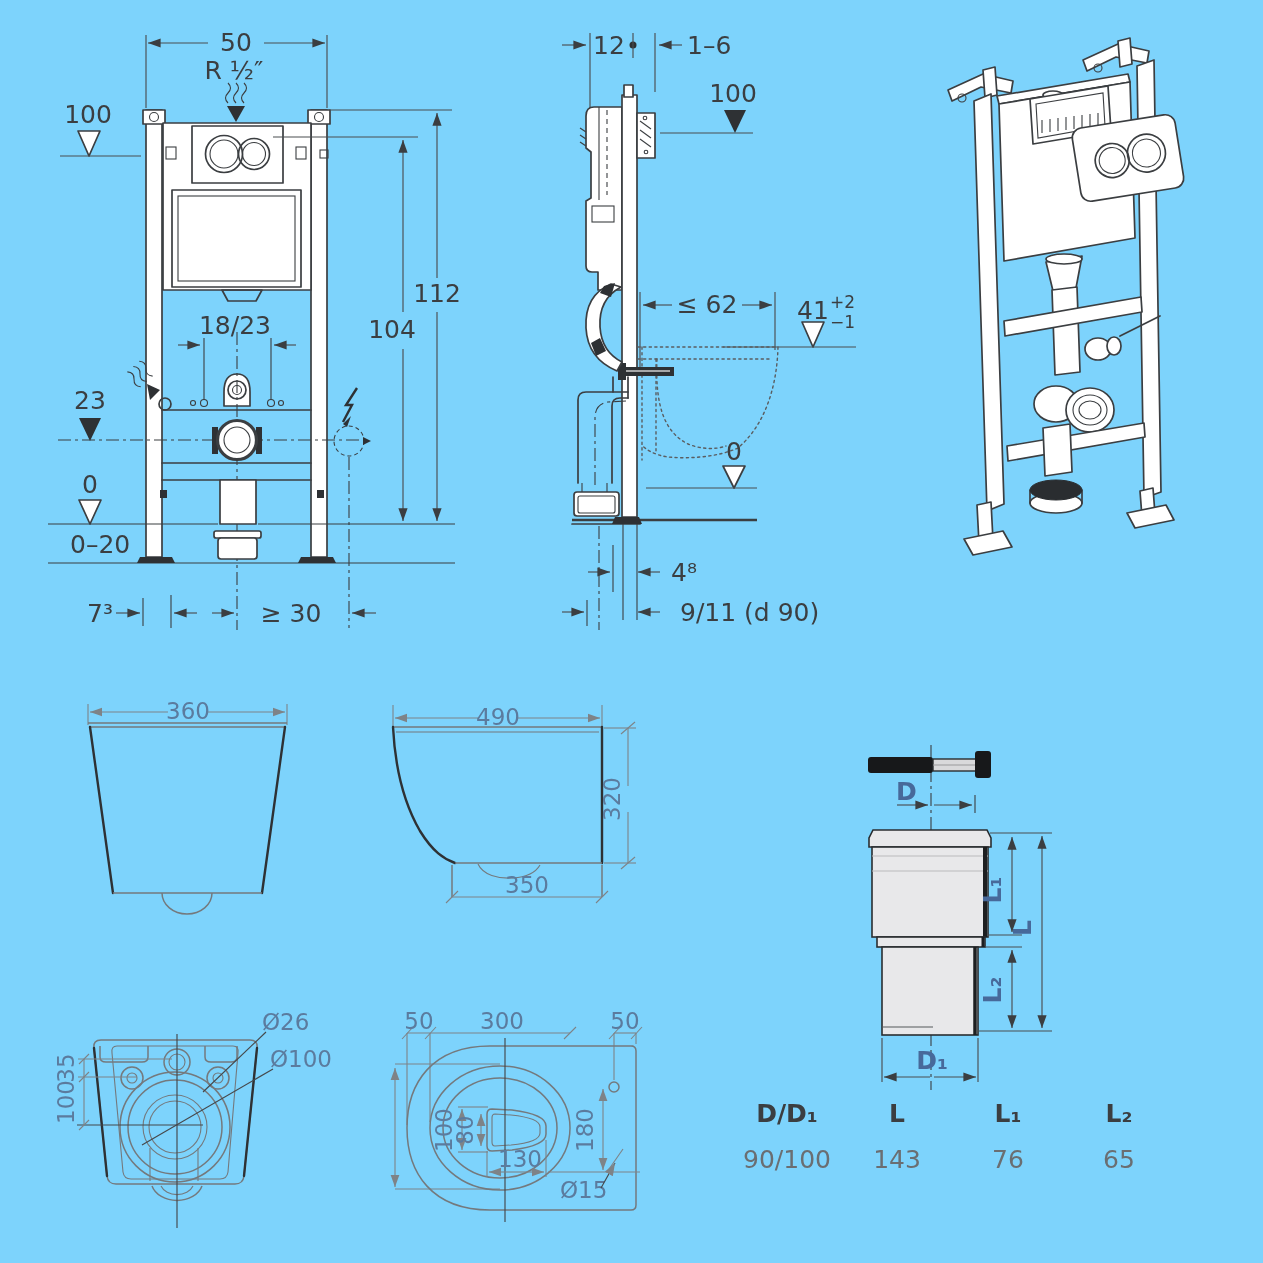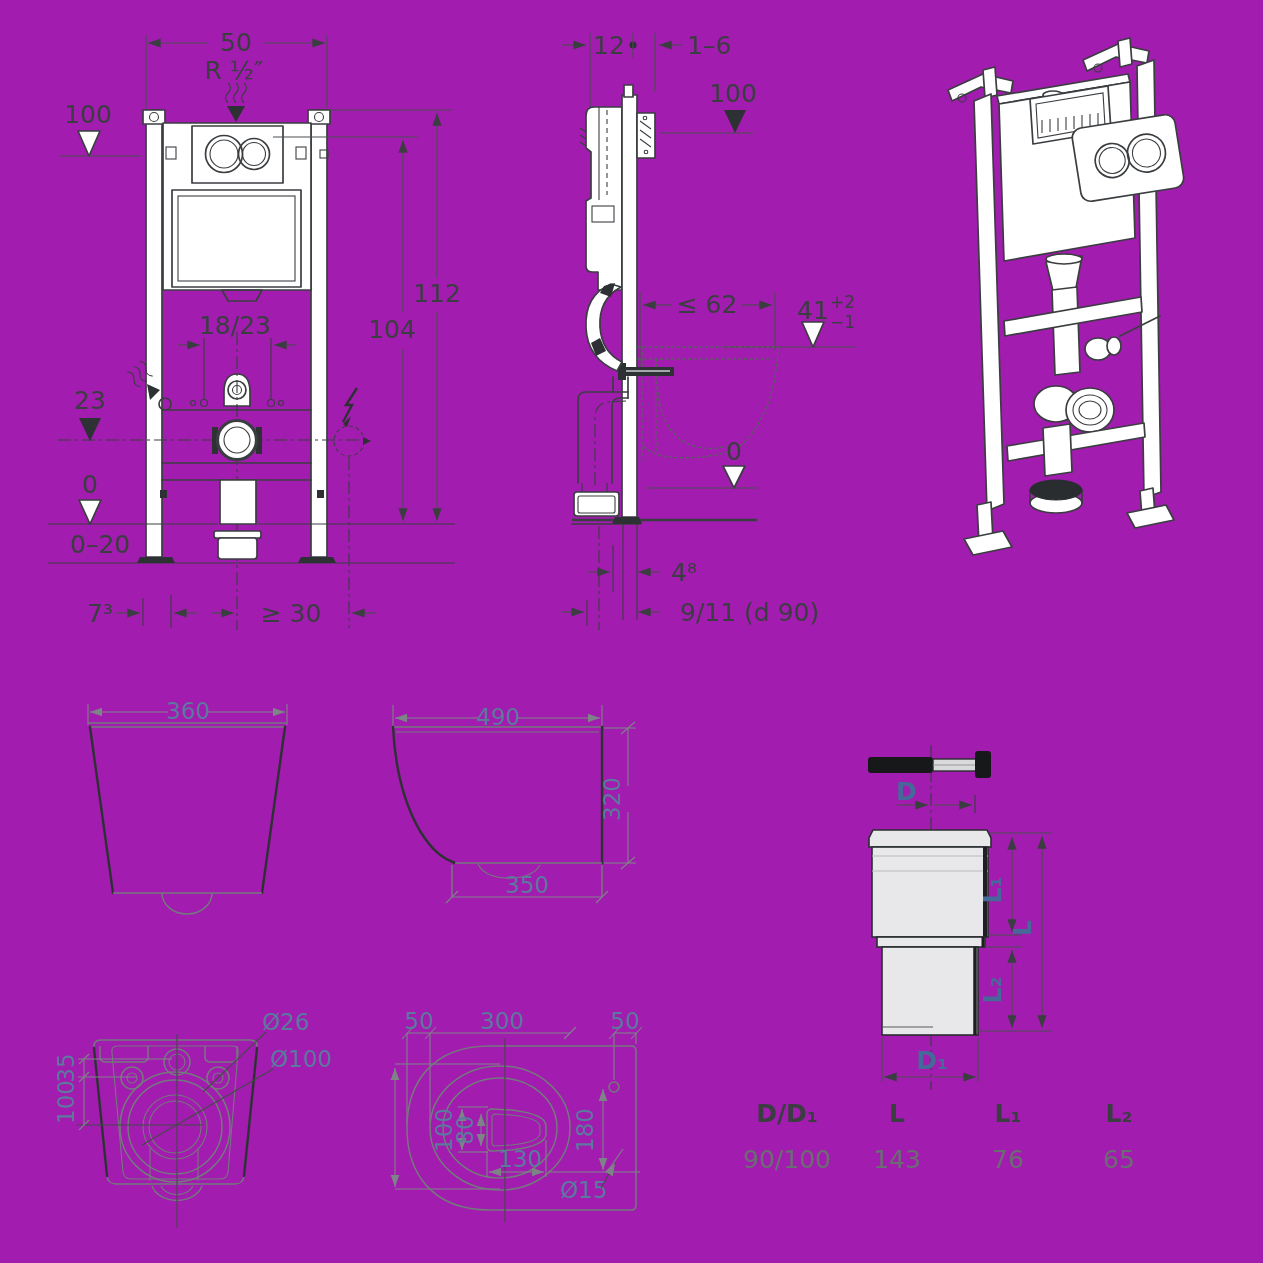--- a/index.html
+++ b/index.html
@@ -1,16 +1,16 @@
 <!DOCTYPE html>
 <html><head>
 <meta charset="utf-8">
 <style>
   html,body{margin:0;padding:0;background:#fff}
-  .stage{position:relative;width:1263px;height:1263px;background:#a21caf;overflow:hidden}
+  .stage{position:relative;width:1263px;height:1263px;background:#7dd3fc;overflow:hidden}
   svg{position:absolute;left:0;top:0}
   text{font-family:"DejaVu Sans",sans-serif}
   .l1{stroke:#3b3e41;stroke-width:1.7;fill:none;stroke-linejoin:round;stroke-linecap:round}
   .lw{stroke:#3b3e41;stroke-width:1.7;fill:#fff;stroke-linejoin:round}
   .l0{stroke:#3b3e41;stroke-width:1.1;fill:none}
   .dim{stroke:#4b4e51;stroke-width:1.15;fill:none}
   .dd{stroke-dasharray:13 4 3 4}
   .dsh{stroke-dasharray:5 4}
   .dot{stroke:#5a5d60;stroke-width:1.4;fill:none;stroke-dasharray:2.2 3.4;stroke-linecap:round}
   .g1{stroke:#74797d;stroke-width:1.5;fill:none;stroke-linejoin:round}

